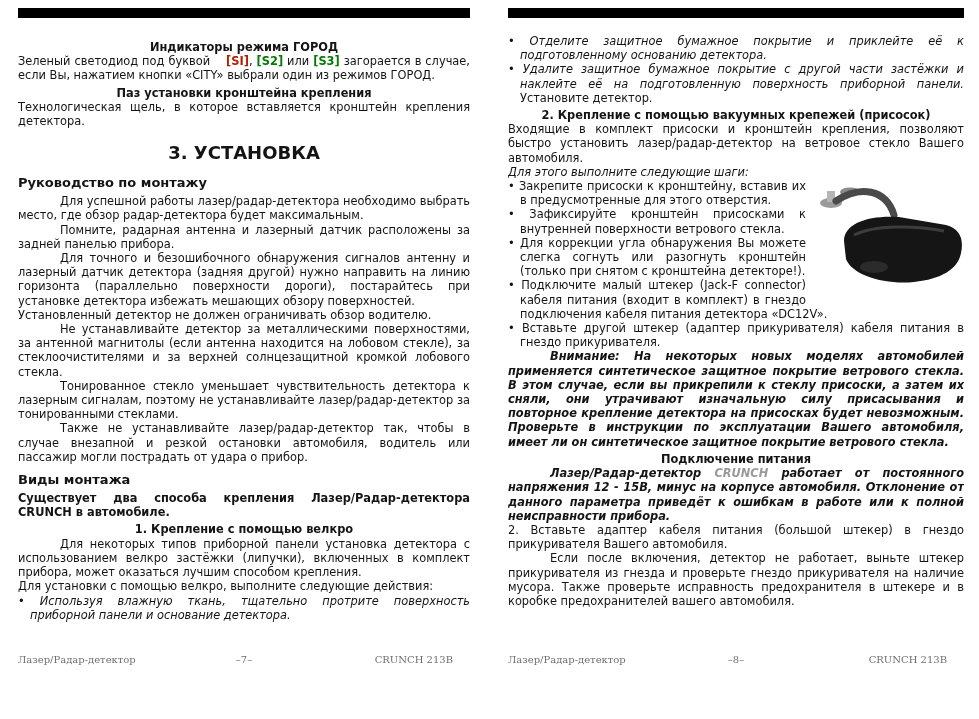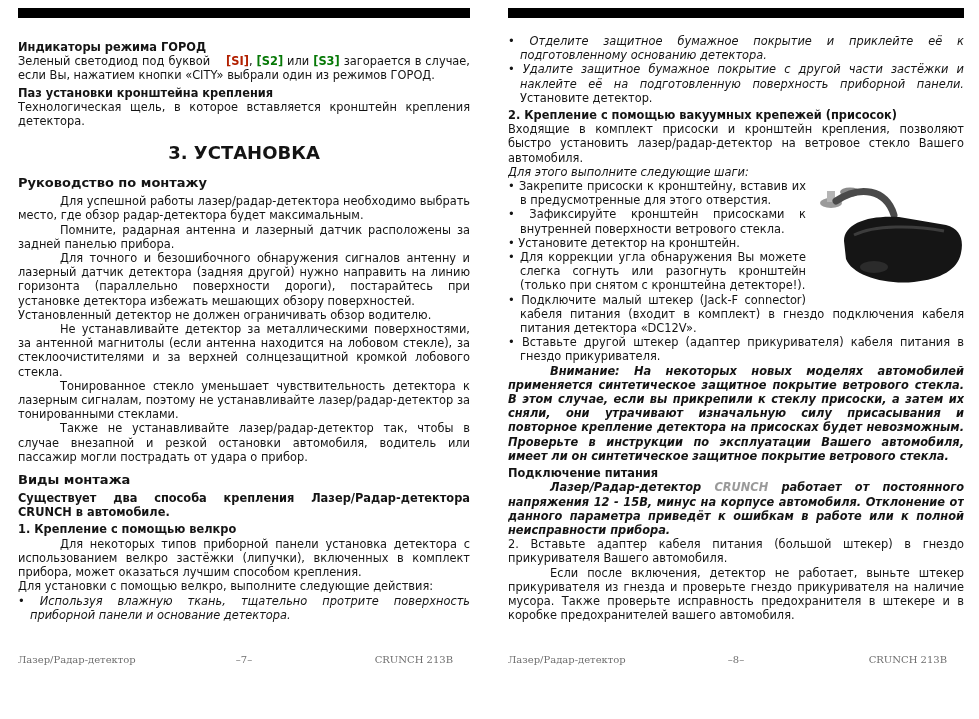--- a/index.html
+++ b/index.html
@@ -15,21 +15,21 @@
   .page { position:absolute; top:8px; height:704px; overflow:hidden; }
   .page.left  { left:18px;  width:452px; }
   .page.right { left:508px; width:456px; }
   .bar { height:10px; background:#000; margin-bottom:22px; }
   .page.right .bar { margin-bottom:16px; }
 
   p, h2, h3 {
     font-size:11.4px; line-height:14.2px; text-align:justify;
   }
   h2 { font-size:13px; line-height:16px; text-align:left; font-weight:bold; margin:8px 0 3px; }
-  h3 { text-align:left; font-weight:bold; margin-top:3px; }
+  h3 { text-align:center; font-weight:bold; margin-top:3px; }
   .title { font-size:18px; line-height:20px; font-weight:bold; text-align:center; margin:15px 0 12px; }
   .ind { text-indent:42px; }
   .bullet { padding-left:12px; text-indent:-12px; }
   .it { font-style:italic; }
   .b  { font-weight:bold; }
   .warning { font-weight:bold; font-style:italic; text-indent:42px; }
   .warning .wl { font-style:italic; }
   .power { font-weight:bold; font-style:italic; text-indent:42px; }
   .brand-gray { color:#9a9a9a; }
   .tok-red   { color:#b22000; font-weight:bold;margin-left:12px; }
@@ -102,21 +102,20 @@
         <ellipse cx="36" cy="13" rx="10" ry="4.5" fill="#8a8a8a"></ellipse>
         <path d="M22 22 C 46 6 72 10 80 36" stroke="#4a4a4a" stroke-width="7" fill="none" stroke-linecap="round"></path>
         <path d="M30 62 C 30 44 55 36 85 38 L 132 46 C 146 50 150 60 147 74 C 144 90 128 100 100 103 C 70 106 38 96 32 80 Z" fill="#151515"></path>
         <path d="M40 56 C 60 46 100 46 130 52" stroke="#3c3c3c" stroke-width="3" fill="none"></path>
         <ellipse cx="60" cy="88" rx="14" ry="6" fill="#2b2b2b"></ellipse>
       </svg>
     </div>
 
     <p class="bullet">• Закрепите присоски к кронштейну, вставив их в предусмотренные для этого отверстия.</p>
     <p class="bullet">• Зафиксируйте кронштейн присосками к внутренней поверхности ветрового стекла.</p>
-    <p class="bullet">• Установите детектор на кронштейн.</p>
     <p class="bullet">• Для коррекции угла обнаружения Вы можете слегка согнуть или разогнуть кронштейн (только при снятом с кронштейна детекторе!).</p>
     <p class="bullet">• Подключите малый штекер (Jack-F connector) кабеля питания (входит в комплект) в гнездо подключения кабеля питания детектора «DC12V».</p>
     <p class="bullet">• Вставьте другой штекер (адаптер прикуривателя) кабеля питания в гнездо прикуривателя.</p>
 
     <p class="warning"><span class="wl">Внимание:</span><span> На некоторых новых моделях автомобилей применяется синтетическое защитное покрытие ветрового стекла. В этом случае, если вы прикрепили к стеклу присоски, а затем их сняли, они утрачивают изначальную силу присасывания и повторное крепление детектора на присосках будет невозможным. Проверьте в инструкции по эксплуатации Вашего автомобиля, имеет ли он синтетическое защитное покрытие ветрового стекла.</span></p>
 
     <h3>Подключение питания</h3>
     <p class="power"><span>Лазер/Радар-детектор </span><span class="brand-gray">CRUNCH</span><span> работает от постоянного напряжения 12 - 15В, минус на корпусе автомобиля. Отклонение от данного параметра приведёт к ошибкам в работе или к полной неисправности прибора.</span></p>
 
     <p>2.  Вставьте адаптер кабеля питания (большой штекер) в гнездо прикуривателя Вашего автомобиля.</p>

